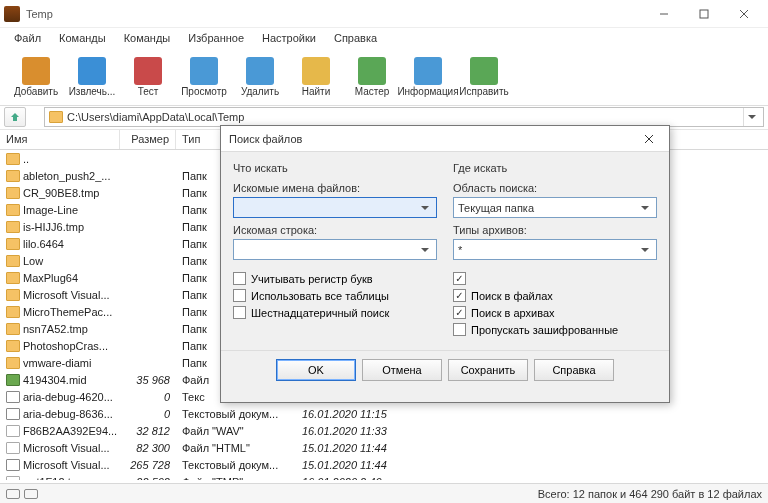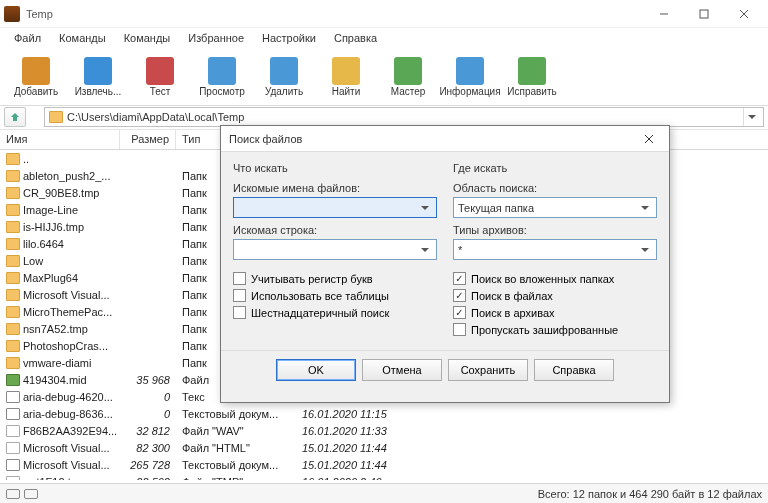--- a/index.html
+++ b/index.html
@@ -10,21 +10,21 @@
 .titlebar .app-icon { width: 16px; height: 16px; background: linear-gradient(#8b4513,#5a2e0c); margin-right: 6px; border-radius: 2px; }
 .titlebar .title { color: #555; flex: 1; }
 .titlebar .winbtn { width: 40px; height: 22px; display: flex; align-items: center; justify-content: center; color: #555; }
 .titlebar .winbtn svg { width: 10px; height: 10px; }
 
 
 .menubar { height: 20px; display: flex; align-items: center; padding: 0 6px; gap: 2px; }
 .menubar .menu-item { padding: 2px 8px; color: #333; }
 
 
-.toolbar { height: 58px; display: flex; align-items: center; padding: 4px 8px; gap: 6px; border-bottom: 1px solid #ddd; }
+.toolbar { height: 58px; display: flex; align-items: center; padding: 4px 8px; border-bottom: 1px solid #ddd; }
 .toolbtn { display: flex; flex-direction: column; align-items: center; width: 56px; gap: 2px; }
 .toolbtn .ticon { width: 28px; height: 28px; border-radius: 3px; display:flex; align-items:center; justify-content:center; }
 .toolbtn .tlabel { font-size: 10px; color: #333; text-align: center; line-height: 1; }
 
 
 .addressbar { height: 24px; display: flex; align-items: flex-end; padding: 2px 4px; gap: 18px; border-bottom: 1px solid #e5e5e5; }
 .addressbar .upbtn { width: 22px; height: 20px; border: 1px solid #c8c8c8; background: linear-gradient(#fdfdfd,#efefef); border-radius: 2px; display:flex; align-items:center; justify-content:center; }
 .addressbar .path-box { flex: 1; height: 20px; border: 1px solid #c0c0c0; background: #fff; display: flex; align-items: center; padding: 0 4px; }
 .addressbar .path-box .folder-icon { width: 14px; height: 12px; background: #f5c265; margin-right: 4px; border-radius: 1px; border: 1px solid #d9a23a; }
 .addressbar .path-box .path-text { flex: 1; color: #333; }
@@ -424,21 +424,20 @@
       <div class="field-label">Типы архивов:</div>
       <div class="combo">
         <span class="combo-text">*</span>
         <div class="combo-arrow">
             <div class="chev"></div>
           </div>
       </div>
       <div class="checks">
         <div class="check-row">
             <div class="check-box checked"></div>
-            <span>Поиск во вложенных папках</span>
           </div>
         <div class="check-row">
             <div class="check-box checked"></div>
             <span>Поиск в файлах</span>
           </div>
         <div class="check-row">
             <div class="check-box checked"></div>
             <span>Поиск в архивах</span>
           </div>
         <div class="check-row">

